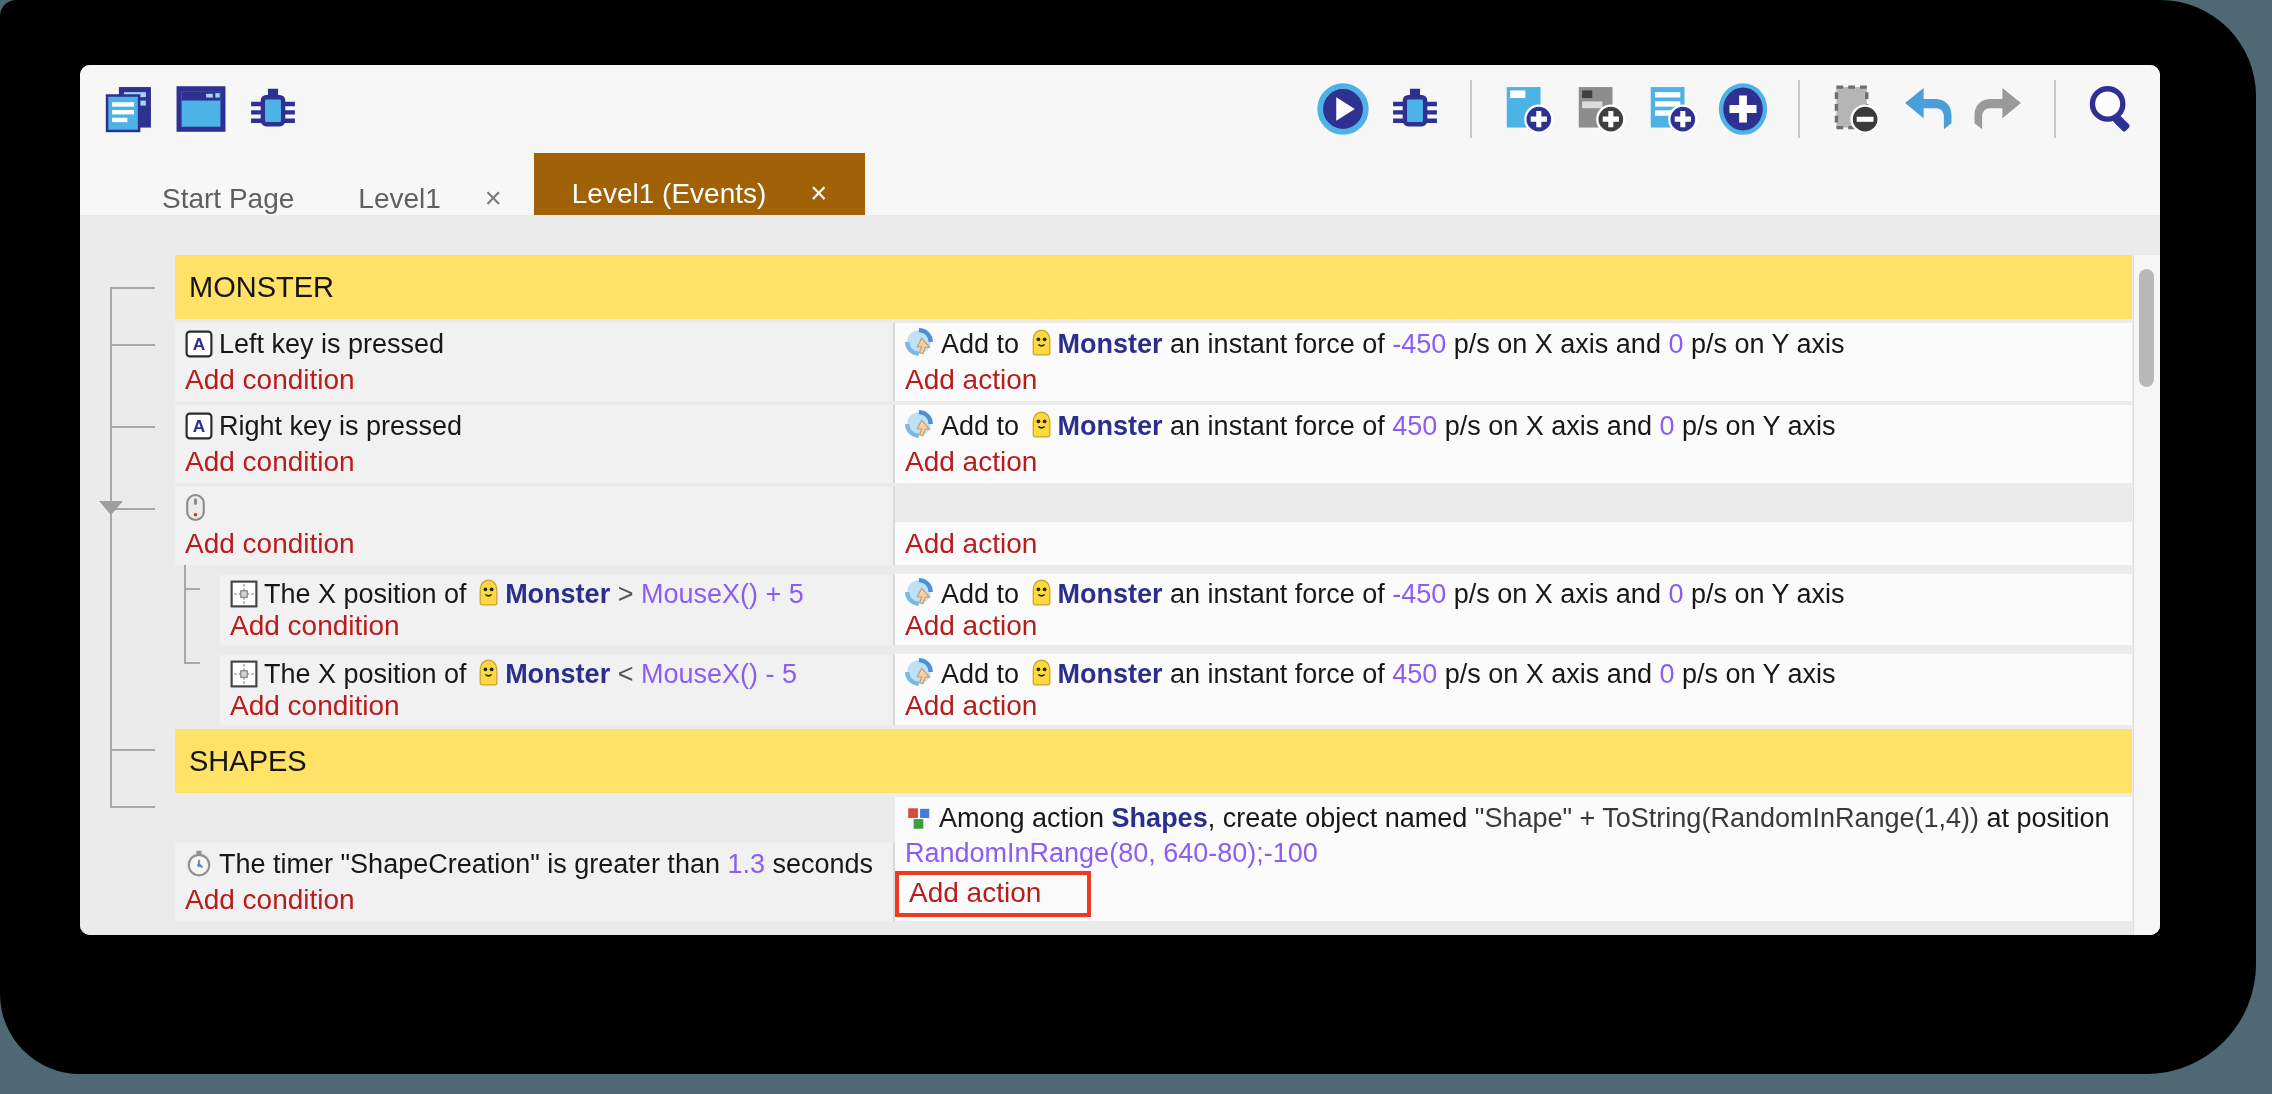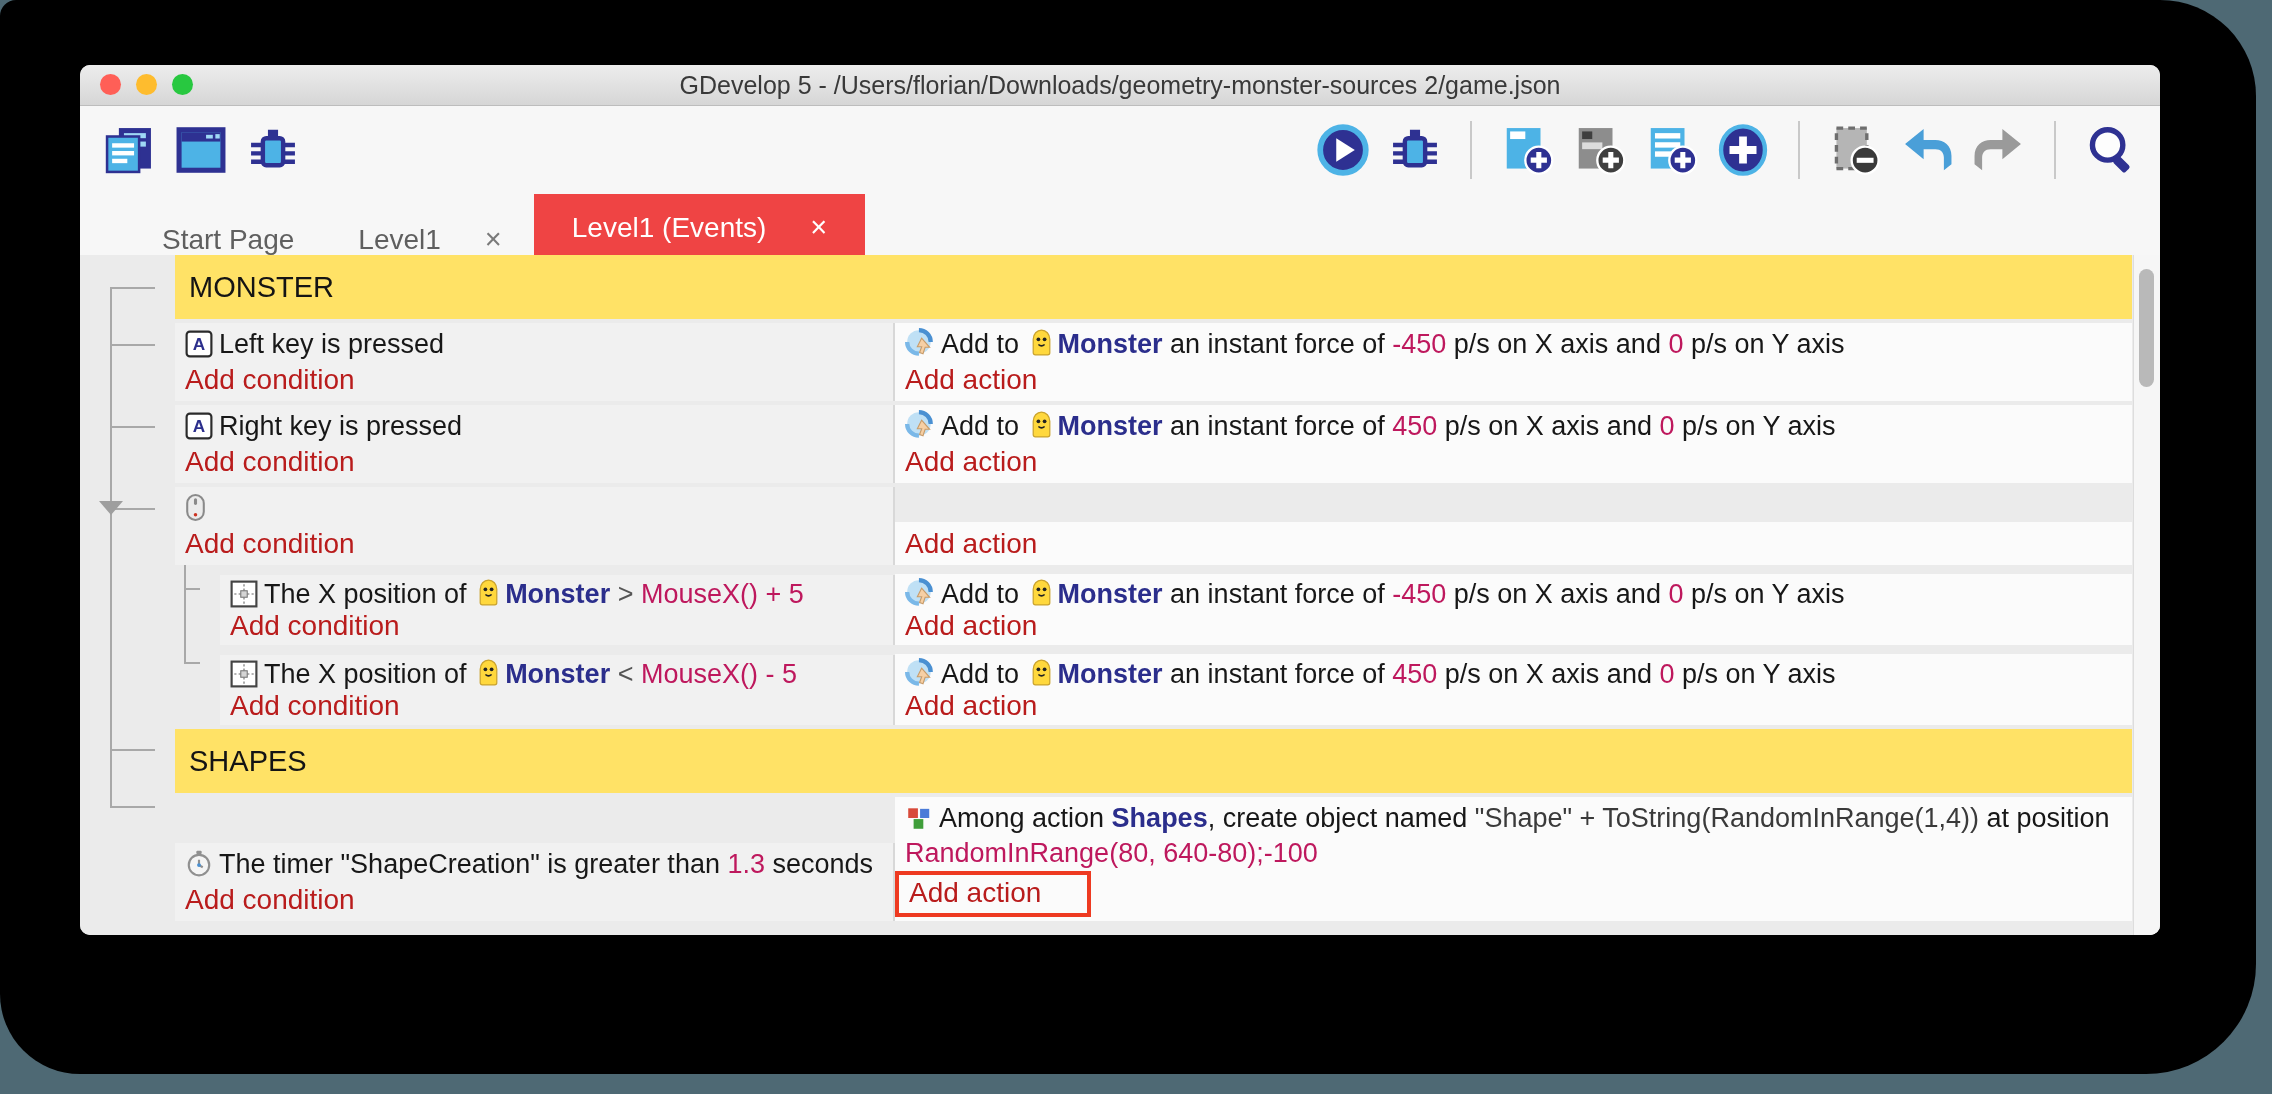--- a/index.html
+++ b/index.html
@@ -22,39 +22,39 @@
   .tb-group{display:flex;align-items:center;gap:18px;}
   .tb-ic{width:54px;height:54px;display:inline-flex;cursor:pointer;}
   .tb-ic svg{width:100%;height:100%;}
   .tb-div{width:2px;height:58px;background:#c9c9c9;margin:0 10px;}
   .spacer{flex:1;}
   
   .tabbar{height:62px;background:#f7f7f7;display:flex;align-items:stretch;padding-left:50px;
     font-size:28px;color:#5f5f5f;}
   .tab{display:flex;align-items:flex-end;padding:0 32px;gap:44px;cursor:pointer;}
   .tab .x{font-size:29px;color:#7a7a7a;}
-  .tab.active{background:#ef4444;color:#fff;padding:12px 38px;}
+  .tab.active{background:#a16207;color:#fff;padding:5px 38px;}
   .tab.active .x{color:#fff;}
   
   .events{position:absolute;top:190px;left:0;right:0;bottom:0;background:#ebebeb;overflow:hidden;}
   .row{display:flex;margin:0 28px 4px 75px;align-items:flex-end;}
   .row.sub{margin-left:120px;margin-top:9px;}
   .bluebar{width:20px;background:#55bbea;flex:none;}
   .row.group{height:64px;}
   .group-label{flex:1;background:#ffe266;font-size:29px;line-height:64px;padding-left:14px;color:#141414;}
   .cell{box-sizing:border-box;padding:4px 8px 4px 10px;}
   .cond{width:720px;flex:none;background:#f1f1f1;border-right:2px solid #d8d8d8;}
   .sub .cond{width:675px;}
   .act{flex:1;background:#fbfbfb;}
   .line{font-size:27px;line-height:35px;color:#171717;cursor:pointer;}
   .sub .line{line-height:31px;}
   .placeholder{font-size:28px;line-height:35px;color:#b91c1c;cursor:pointer;}
   .sub .placeholder{line-height:31px;}
   .s-obj{color:#2b2e8c;font-weight:bold;}
-  .s-expr{color:#be185d;}
+  .s-expr{color:#8b5cf6;}
   .s-op{color:#555;}
   .s-kw{color:#4a9fd8;}
   .s-str{color:#3a3a3a;}
   .ev-ic{display:inline-flex;vertical-align:-5px;margin:0 6px 0 0;}
   .ev-ic.mid{margin:0 5px 0 3px;}
   .hl{display:inline-block;border:4px solid #ee3a21;margin-left:-10px;padding:0 46px 3px 10px;}
   
   .vline,.hline{position:absolute;background:#a8a8a8;}
   .tri{position:absolute;left:19px;top:246px;width:0;height:0;cursor:pointer;
     border-left:12px solid transparent;border-right:12px solid transparent;border-top:14px solid #9e9e9e;}
@@ -62,28 +62,20 @@
   .scroll{position:absolute;right:0;top:0;bottom:0;width:26px;background:#f6f6f6;border-left:1px solid #ddd;}
   .thumb{position:absolute;left:5px;top:14px;width:15px;height:118px;border-radius:8px;background:#b9b9b9;cursor:pointer;}
 </style>
 </head>
 <body>
 
 <div class="backdrop"></div>
 
 <div class="window">
 
-  <div class="titlebar">
-    <div class="lights">
-      <span class="light l-red"></span>
-      <span class="light l-yellow"></span>
-      <span class="light l-green"></span>
-    </div>
-    <div class="title">GDevelop 5 - /Users/florian/Downloads/geometry-monster-sources 2/game.json</div>
-  </div>
 
   <div class="toolbar">
     <div class="tb-group" id="tb-left">
         <span class="tb-ic">
           <svg viewBox="0 0 32 32">
             <rect x="10" y="3" width="19" height="24" fill="#2e3192"></rect>
             <rect x="13" y="6" width="13" height="3" fill="#9fd8f5"></rect>
             <rect x="13" y="11" width="13" height="3" fill="#9fd8f5"></rect>
             <rect x="3" y="8" width="19" height="21" fill="#4db3e6" stroke="#2e3192" stroke-width="1.5"></rect>
             <rect x="6" y="12" width="13" height="2.6" fill="#fff"></rect>

